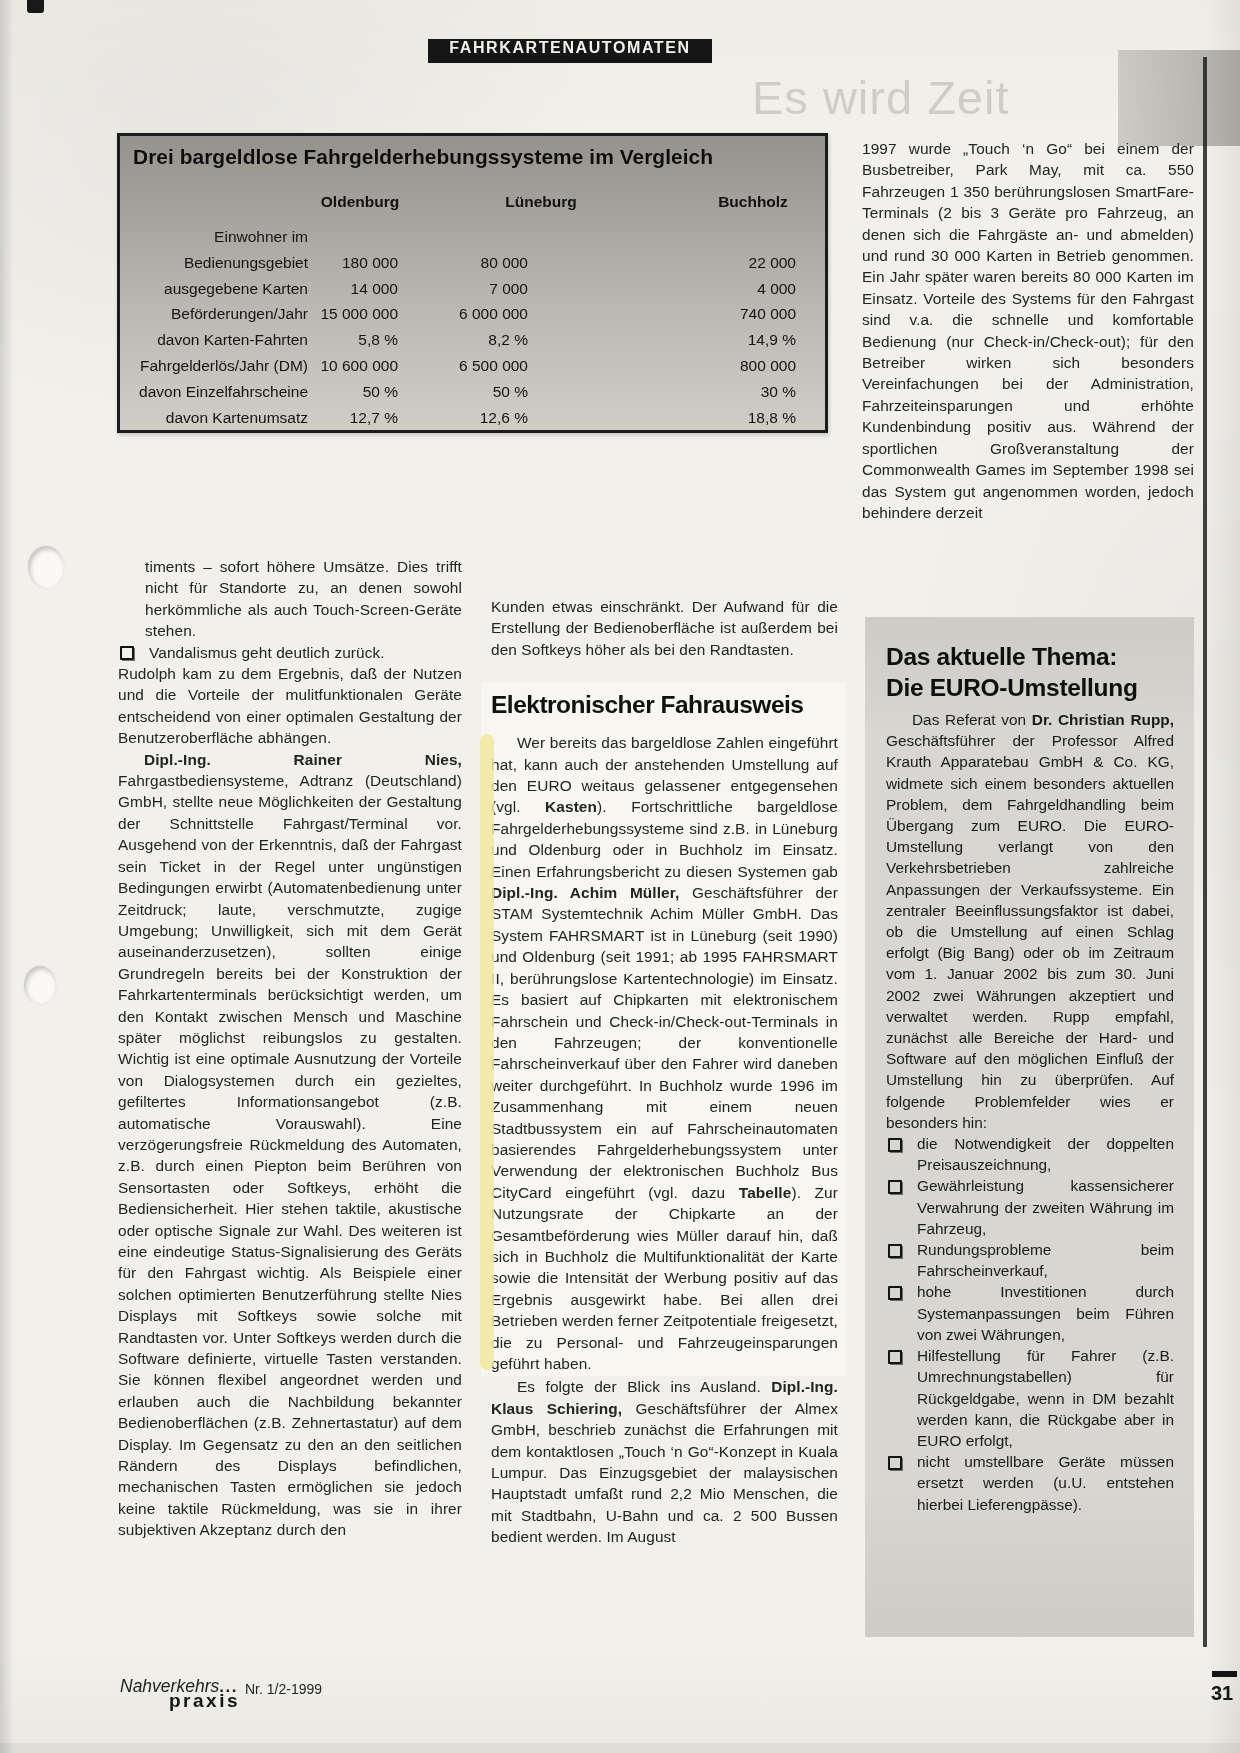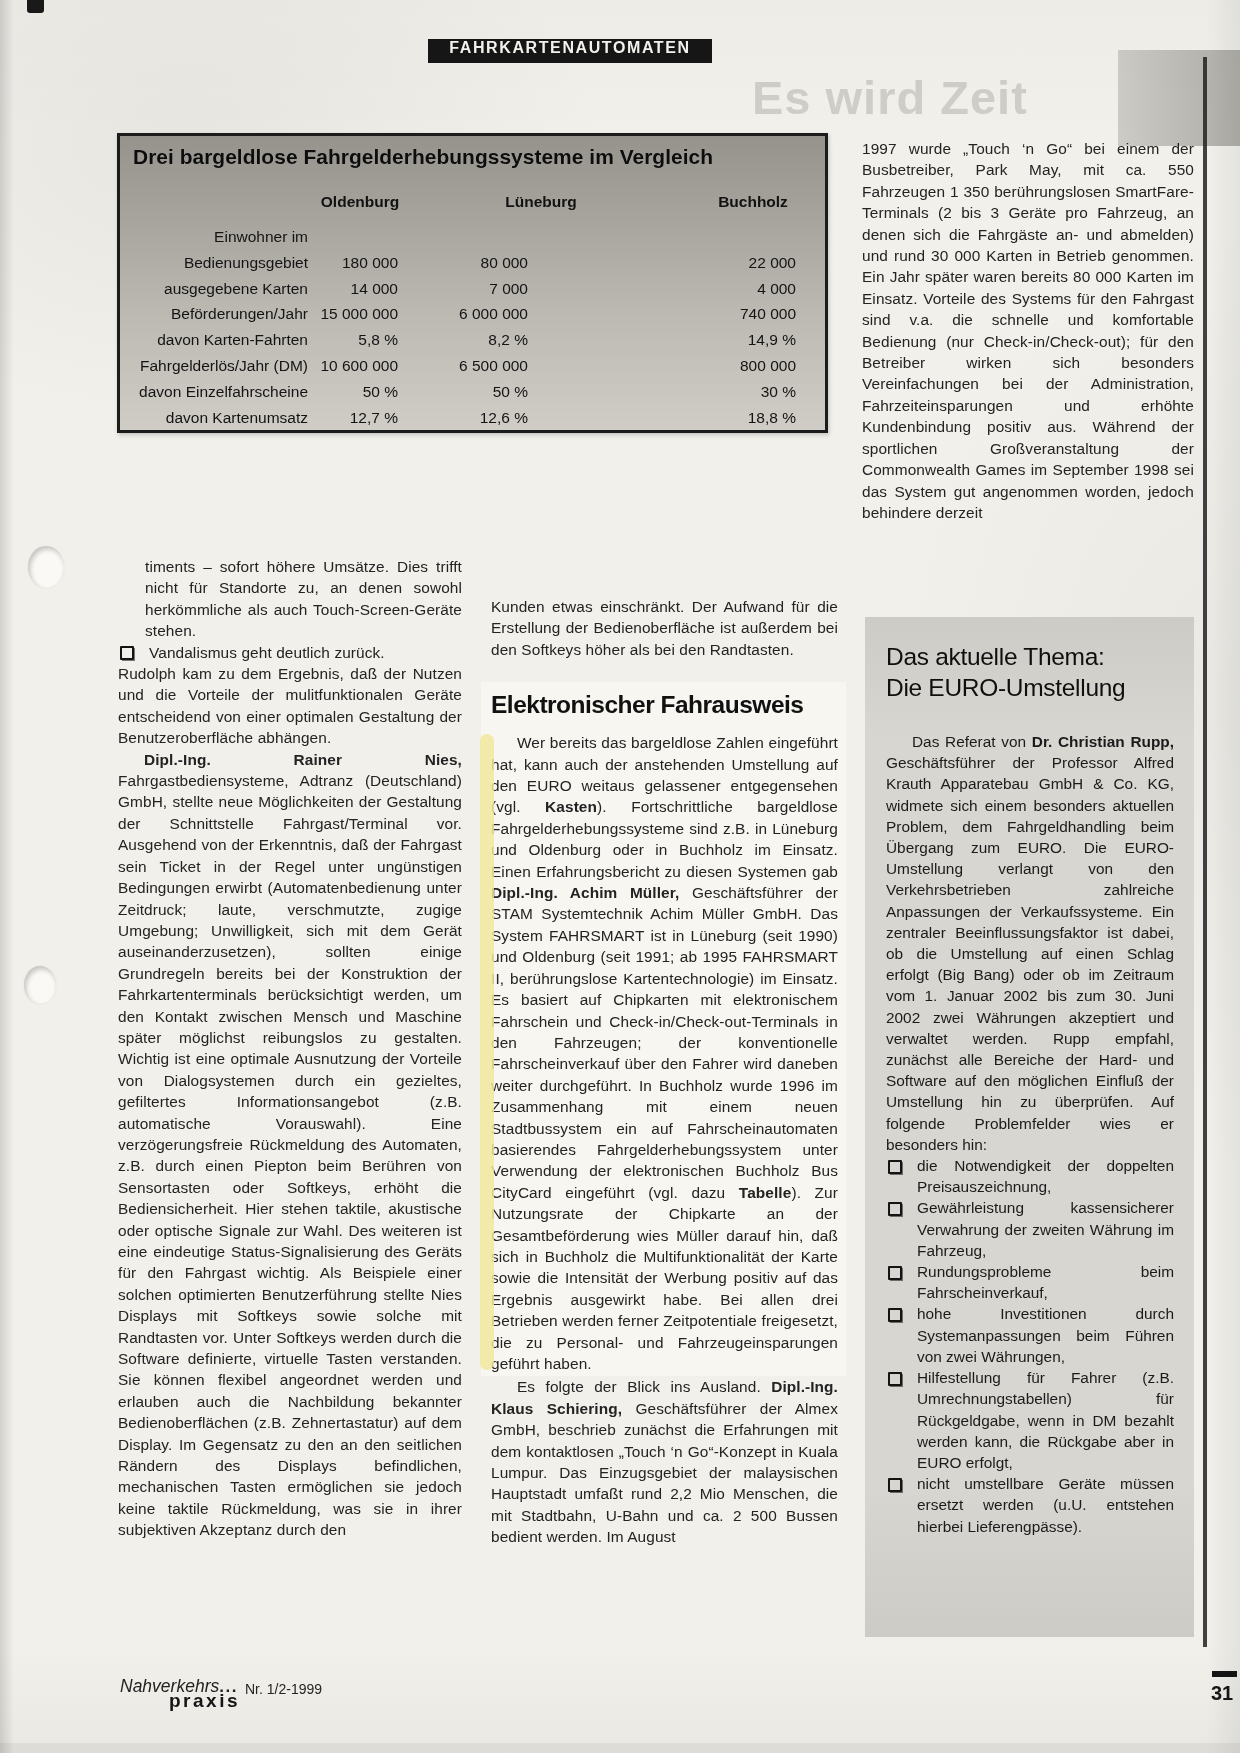--- a/index.html
+++ b/index.html
@@ -15,21 +15,21 @@
   
   .left-band { position:absolute; left:0; top:0; width:14px; height:100%;
     background:linear-gradient(90deg, rgba(0,0,0,0.13), rgba(0,0,0,0)); }
   .right-band { position:absolute; right:0; top:0; width:34px; height:100%;
     background:linear-gradient(90deg, rgba(0,0,0,0) 0%, rgba(0,0,0,0.06) 100%); }
   .bottom-band { position:absolute; left:0; bottom:0; width:100%; height:10px; background:rgba(0,0,0,0.05); }
   .corner-mark { position:absolute; left:27px; top:0; width:17px; height:13px; background:#191919; border-radius:0 0 3px 3px; }
   .page-edge-line { position:absolute; left:1203px; top:57px; width:4px; height:1590px; background:#222; opacity:0.85; }
   .ghost-blob { position:absolute; left:1118px; top:50px; width:122px; height:96px;
     background:linear-gradient(90deg, rgba(150,148,142,0.40), rgba(118,116,110,0.55)); }
-  .ghost { position:absolute; left:752px; top:70px; font-size:47px; font-weight:bold;
+  .ghost { position:absolute; left:752px; top:70px; font-size:47px; font-weight:normal;
     color:#aeaca6; opacity:0.5; letter-spacing:1px; white-space:nowrap; }
   .hole { position:absolute; background:#faf9f6; border-radius:50%;
     box-shadow: inset 2px 3px 5px rgba(0,0,0,0.22), 0 0 2px rgba(0,0,0,0.08); }
   .hole1 { left:28px; top:546px; width:36px; height:42px; }
   .hole2 { left:24px; top:966px; width:32px; height:38px; }
 
   
   .header-bar { position:absolute; left:428px; top:39px; width:284px; height:24px;
     background:#161616; color:#f2f1ec; display:flex; align-items:flex-start; justify-content:center;
     font-size:16px; font-weight:bold; letter-spacing:1.6px; }
@@ -68,22 +68,22 @@
     color:#111; font-weight:bold; white-space:nowrap; }
   .stripe-area { position:relative; }
   .stripe-area::before { content:""; position:absolute; left:-11px; top:2px; height:99%;
     width:14px; background:#f1e79b; opacity:0.85; border-radius:7px; }
 
   
   .sidebar { position:absolute; left:865px; top:617px; width:329px; height:1020px;
     background:#d8d6d1; box-sizing:border-box; padding:24px 20px 0 21px;
     background-image:linear-gradient(180deg, rgba(0,0,0,0.05), rgba(0,0,0,0) 12%, rgba(0,0,0,0) 85%, rgba(0,0,0,0.05));
     font-size:15.4px; line-height:21.2px; text-align:justify; color:#1b1b1b; }
-  .sb-title { font-size:24.5px; line-height:31px; font-weight:normal; color:#0f0f0f;
-    margin-bottom:28px; text-align:left; letter-spacing:-0.3px; }
+  .sb-title { font-size:24.5px; line-height:31px; font-weight:bold; color:#0f0f0f;
+    margin-bottom:6px; text-align:left; letter-spacing:-0.3px; }
 
   
   .footer-logo { position:absolute; left:120px; top:1676px; }
   .fl-name { font-style:italic; font-size:17.5px; color:#222; }
   .fl-dots { font-weight:bold; letter-spacing:1.5px; font-size:17px; }
   .fl-bottom { font-weight:bold; font-size:19px; letter-spacing:2.5px; margin-top:-7px; margin-left:49px; color:#161616; }
   .footer-issue { position:absolute; left:245px; top:1681px; font-size:14px; color:#242424; }
   .page-num-bar { position:absolute; left:1212px; top:1671px; width:25px; height:6px; background:#141414; }
   .page-num { position:absolute; left:1211px; top:1682px; font-size:20px; font-weight:bold; color:#161616; }
 </style>

